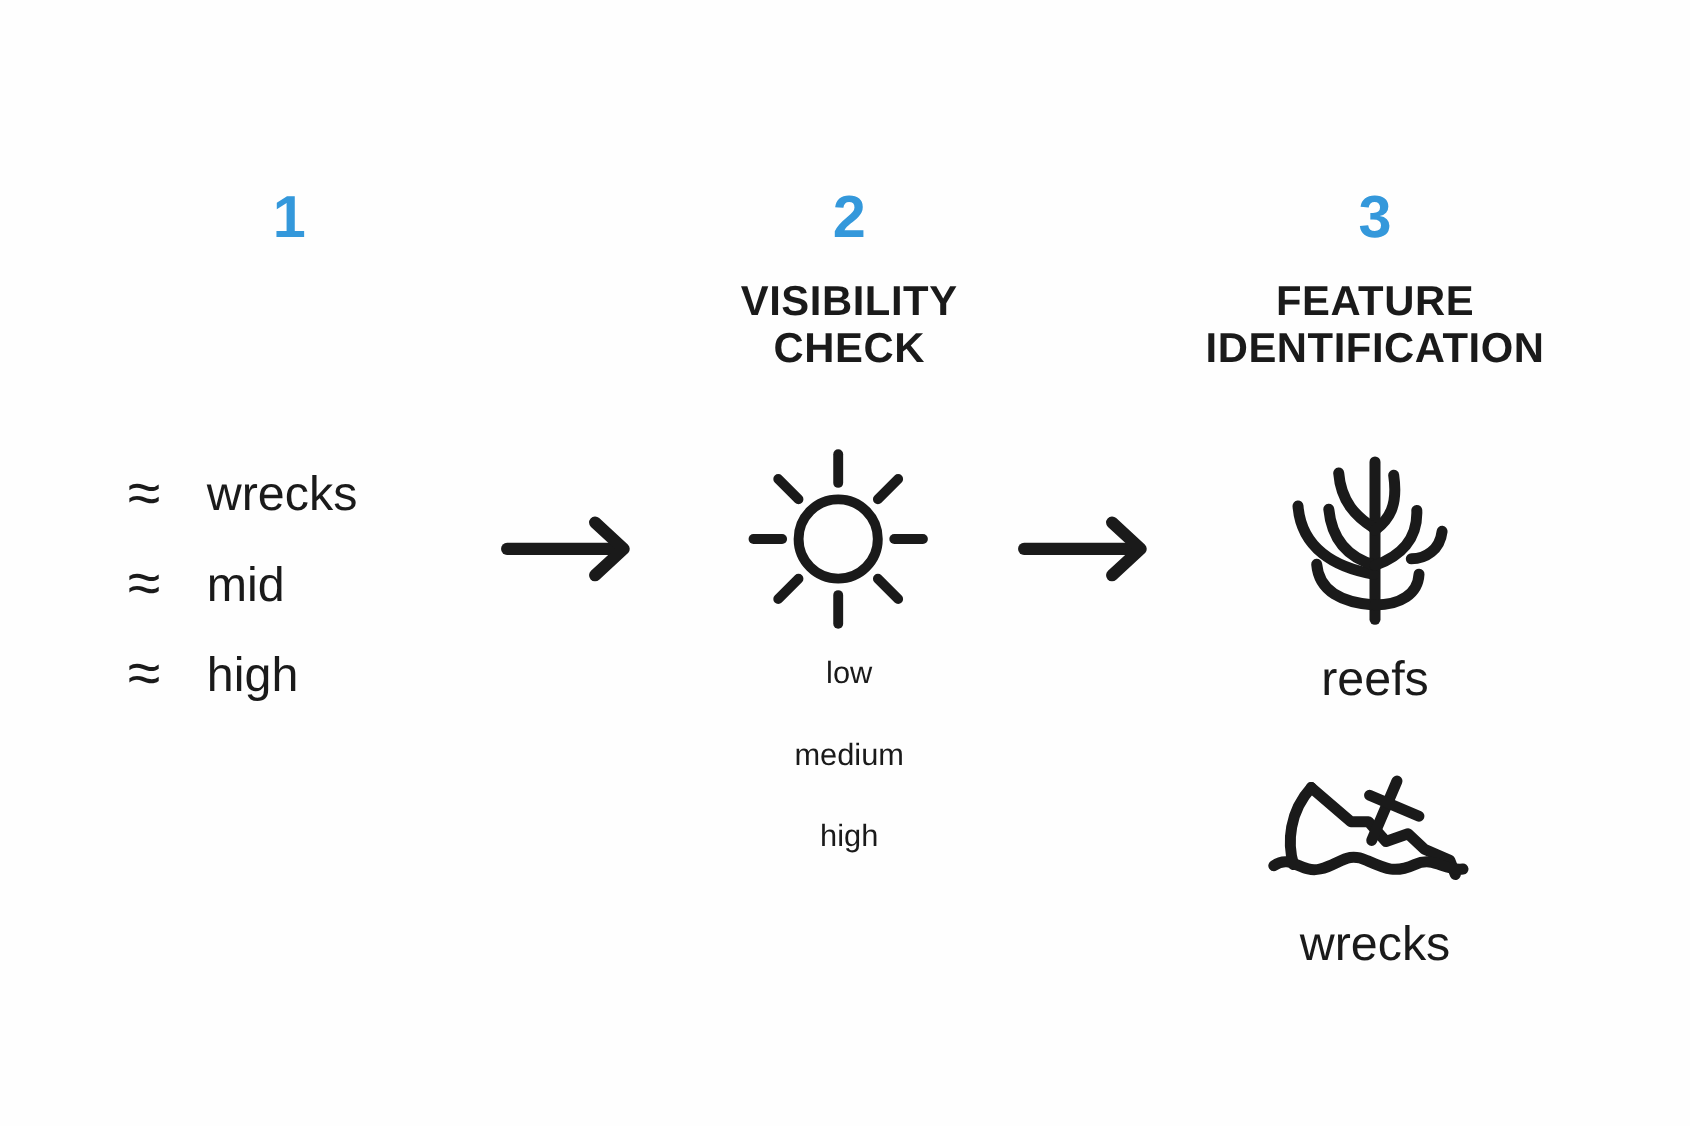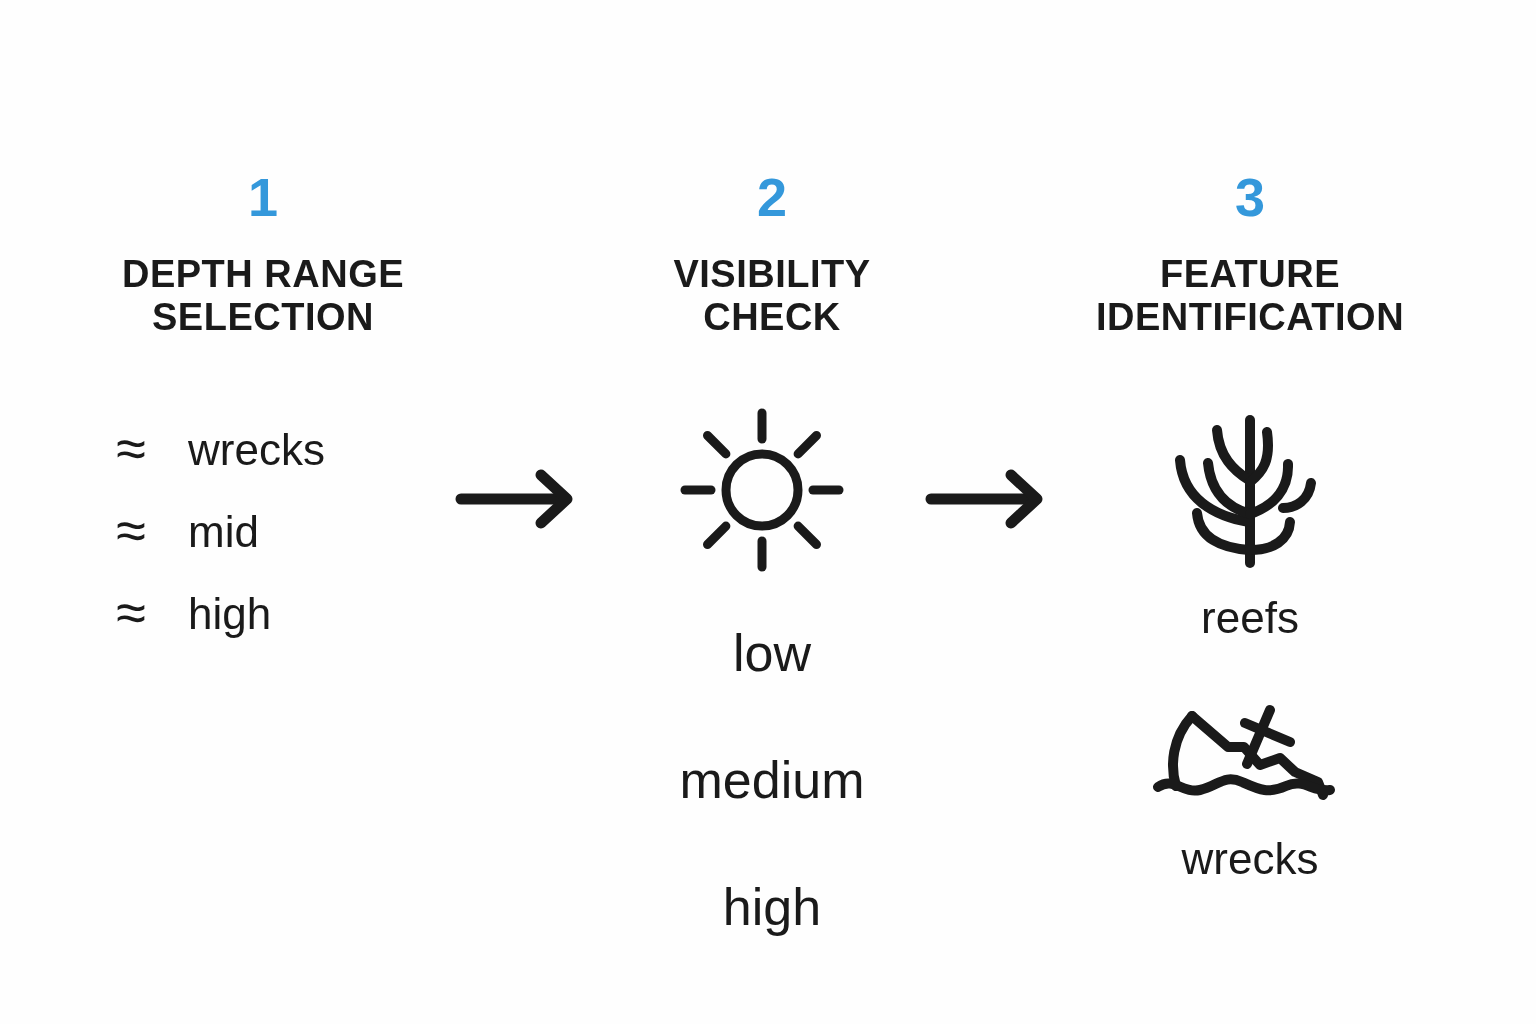--- a/index.html
+++ b/index.html
@@ -84,26 +84,25 @@
   .vis-icon-wrap {
     width: 180px;
     height: 180px;
   }
   .vis-options {
     display: flex;
     flex-direction: column;
     align-items: center;
   }
   .vis-opt {
-    font-size: 52px;
+    font-size: 28px;
     line-height: 1;
     font-weight: 400;
     color: #1a1a1a;
     text-align: center;
-    margin-top: 29px;
   }
   .vis-opt.o1 { margin-bottom: 46px; }
   .vis-opt.o2 { margin-bottom: 46px; }
 
   
   .feat-block {
     display: flex;
     flex-direction: column;
     align-items: center;
   }
@@ -120,24 +119,20 @@
 </style>
 </head>
 <body>
 
 <div id="canvas">
 
   <div class="abs" style="left:63px; top:170px; width:400px;">
     <div class="step-num">1</div>
   </div>
 
-  <div class="abs" style="left:63px; top:253px; width:400px;">
-    <div class="step-head">DEPTH RANGE
-SELECTION</div>
-  </div>
 
   <div class="abs depth-list" style="left:100px; top:425px;">
 
     <div class="depth-row">
       <span class="wave-glyph">≈</span>
       <span class="depth-label">wrecks</span>
     </div>
 
     <div class="depth-row">
       <span class="wave-glyph">≈</span>

